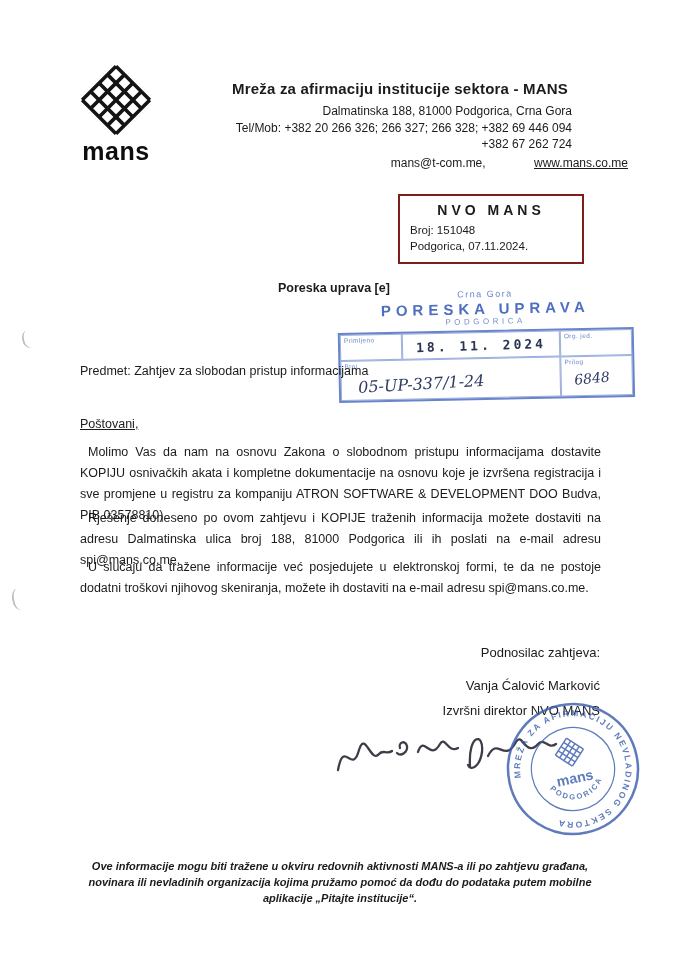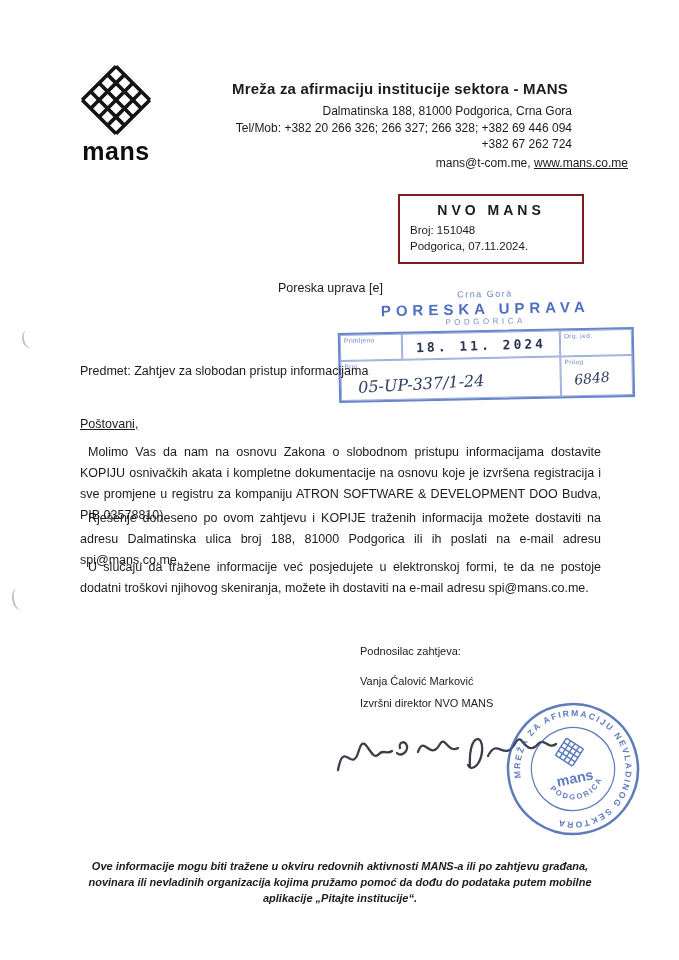--- a/index.html
+++ b/index.html
@@ -13,28 +13,28 @@
   
   .logo { position:absolute; left:76px; top:64px; width:80px; text-align:center; }
   .logo-mesh { width:72px; height:72px; color:#141414; display:block; margin:0 auto; }
   .logo-word { font-size:25px; font-weight:bold; letter-spacing:.5px; color:#0e0e0e; margin-top:1px; }
 
   
   .header { position:absolute; left:172px; top:80px; width:456px; }
   .org-name { text-align:center; font-weight:bold; font-size:15px; margin-bottom:6px; letter-spacing:.2px; }
   .h-line { text-align:right; font-size:12px; line-height:16.5px; padding-right:56px; }
   .h-line.full { padding-right:0; margin-top:2px; }
-  .website { text-decoration:underline; }
+  .website { text-decoration:underline;margin-left:45px; }
 
   
   .ref-box { position:absolute; left:398px; top:194px; width:182px; border:2px solid #7f1d1d; padding:6px 0 8px; background:#fff; }
   .ref-org { text-align:center; font-weight:bold; font-size:14px; letter-spacing:4px; margin-bottom:5px; }
   .ref-line { font-size:11.5px; line-height:15.5px; padding-left:10px; }
 
-  .recipient { position:absolute; left:278px; top:281px; font-weight:normal; font-size:12.5px; }
+  .recipient { position:absolute; left:278px; top:281px; font-weight:bold; font-size:12.5px; }
 
   
   .tax-stamp { position:absolute; left:338px; top:289px; width:296px; color:#4e6fc1; transform:rotate(-1.2deg); }
   .ts-country { text-align:center; font-size:9px; letter-spacing:1.5px; line-height:11px; opacity:.85; }
   .ts-name { text-align:center; font-size:15px; font-weight:bold; letter-spacing:5px; line-height:17px; }
   .ts-city { text-align:center; font-size:8px; letter-spacing:3.5px; line-height:10px; opacity:.8; }
   .ts-grid { margin-top:3px; border:2px solid rgba(78,111,193,.85); display:grid; grid-template-columns:62px 1fr 72px; }
   .ts-cell { border:1px solid rgba(78,111,193,.55); position:relative; min-height:24px; }
   .ts-cell.tall { min-height:38px; }
   .ts-cell.span2 { grid-column:1 / 3; }
@@ -44,21 +44,21 @@
   .hand { font-family:"DejaVu Serif", serif; font-style:italic; color:#2e3c63; }
   .ts-case { font-size:16px; padding:13px 0 0 16px; transform:rotate(-2deg); }
   .ts-annex { font-size:14px; padding:13px 0 0 12px; transform:rotate(-4deg); }
 
   .subject { position:absolute; left:80px; top:364px; font-size:12.5px; }
 
   .salutation { position:absolute; left:80px; top:417px; font-size:12.5px;text-decoration:underline; }
   .para { position:absolute; left:80px; width:521px; font-size:12.5px; line-height:21px; text-align:justify; text-indent:8px; }
   .p1 { top:442px; } .p2 { top:508px; } .p3 { top:557px; }
 
-  .closing { position:absolute; left:360px; top:645px; width:240px; text-align:left; font-size:11px; }
+  .closing { position:absolute; left:360px; top:645px; width:240px; text-align:right; font-size:13px; }
   .closing-label { margin-bottom:18px; }
   .signer-name { margin-bottom:10px; }
 
   .sig-scribble { position:absolute; left:328px; top:722px; width:235px; height:80px; }
 
   .round-stamp { position:absolute; left:502px; top:698px; width:142px; height:142px;
                  color:#3b5fae; opacity:.82; transform:rotate(-12deg); }
 
   .footer-note { position:absolute; left:68px; top:858px; width:544px; text-align:center;
                  font-style:italic; font-weight:bold; font-size:11px; line-height:16px; }

